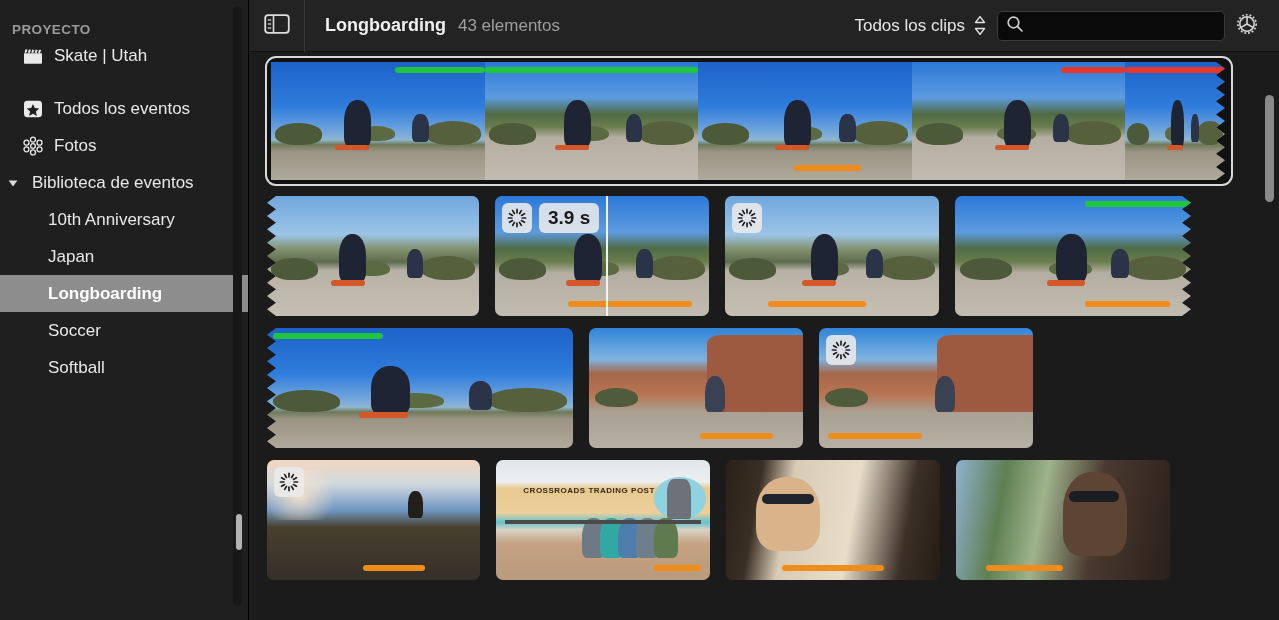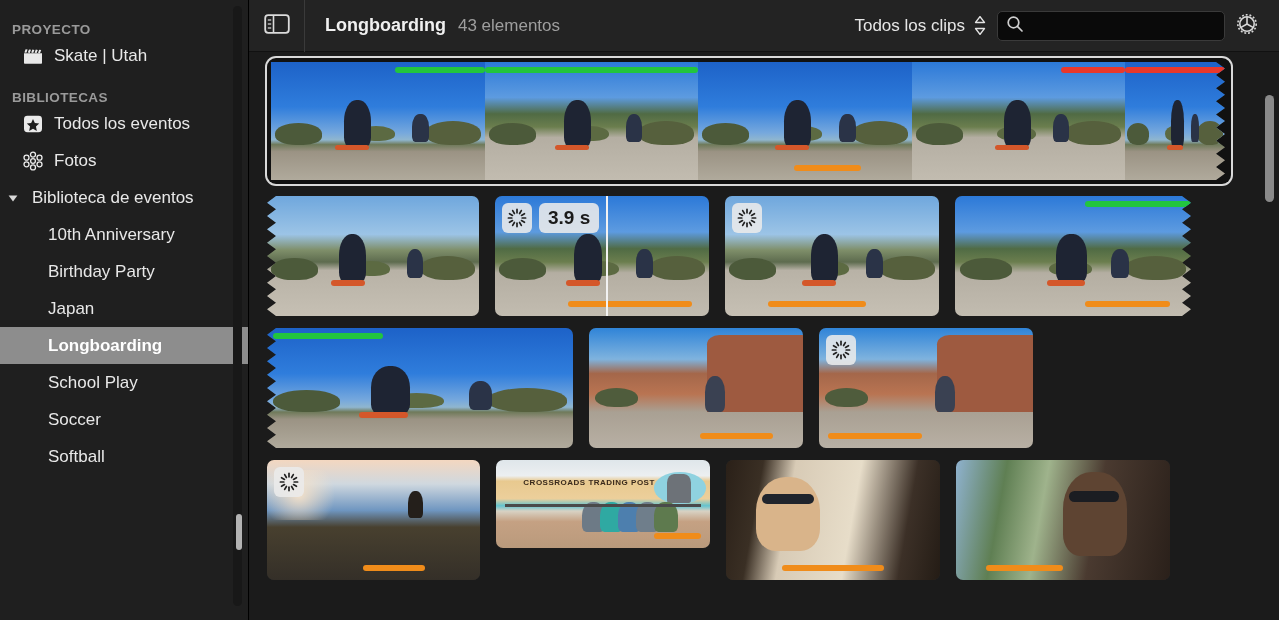--- a/index.html
+++ b/index.html
@@ -127,21 +127,20 @@
         <div class="sb-row">
           <span class="sb-ico">
             <svg width="22" height="18" viewBox="0 0 22 18">
               <path d="M2 6.2 L20 6.2 L20 16 Q20 16.8 19.2 16.8 L2.8 16.8 Q2 16.8 2 16 Z" fill="#e8e8e8"></path>
               <path d="M2.4 5.4 L3.6 2.2 L5.6 2.6 L4.4 5.8 Z M5.8 5.5 L7 2.4 L9 2.8 L7.8 5.9 Z M9.2 5.6 L10.4 2.5 L12.4 2.9 L11.2 6 Z M12.6 5.7 L13.8 2.6 L15.8 3 L14.6 6.1 Z M16 5.8 L17.2 2.7 L19.2 3.1 L18 6.2 Z" fill="#e8e8e8"></path>
             </svg>
           </span>
           <span>Skate | Utah</span>
         </div>
         <div style="height:16px"></div>
-        <div class="sb-section">BIBLIOTECAS</div>
         <div class="sb-row">
           <span class="sb-ico">
             <svg width="22" height="22" viewBox="0 0 22 22">
               <rect x="2" y="2.8" width="18" height="16.4" rx="3.4" fill="#eaeaea"></rect>
               <path d="M11 6 L12.85 10.1 L17.2 10.6 L13.95 13.6 L14.85 18 L11 15.8 L7.15 18 L8.05 13.6 L4.8 10.6 L9.15 10.1 Z" fill="#1f1f1f"></path>
             </svg>
           </span>
           <span>Todos los eventos</span>
         </div>
         <div class="sb-row">
@@ -165,30 +164,24 @@
             <svg width="12" height="12" viewBox="0 0 12 12">
               <path d="M1.6 3.4 L10.4 3.4 L6 9.6 Z" fill="#d8d8d8"></path>
             </svg>
           </span>
           <span>Biblioteca de eventos</span>
         </div>
         <div class="sb-row indent">
           <span>10th Anniversary</span>
         </div>
         <div class="sb-row indent">
-          <span>Birthday Party</span>
-        </div>
-        <div class="sb-row indent">
           <span>Japan</span>
         </div>
         <div class="sb-row indent selected">
           <span>Longboarding</span>
-        </div>
-        <div class="sb-row indent">
-          <span>School Play</span>
         </div>
         <div class="sb-row indent">
           <span>Soccer</span>
         </div>
         <div class="sb-row indent">
           <span>Softball</span>
         </div>
       </div>
     <div class="sb-scroll-track">
       <div class="sb-scroll-thumb"></div>
@@ -448,21 +441,21 @@
                     <line x1="5.80" y1="11.00" x2="2.40" y2="11.00" stroke="#222" stroke-width="1.7" stroke-linecap="round"></line>
                     <line x1="6.50" y1="8.40" x2="3.55" y2="6.70" stroke="#222" stroke-width="1.7" stroke-linecap="round"></line>
                     <line x1="8.40" y1="6.50" x2="6.70" y2="3.55" stroke="#222" stroke-width="1.7" stroke-linecap="round"></line>
                     <line x1="11.00" y1="5.80" x2="11.00" y2="2.40" stroke="#222" stroke-width="1.7" stroke-linecap="round"></line>
                     <line x1="13.60" y1="6.50" x2="15.30" y2="3.55" stroke="#222" stroke-width="1.7" stroke-linecap="round"></line>
                     <line x1="15.50" y1="8.40" x2="18.45" y2="6.70" stroke="#222" stroke-width="1.7" stroke-linecap="round"></line>
                   </svg>
                 </div>
               </div>
             </div>
-            <div class="clip rounded" style="width:214px;height:88px;margin-right:16px;">
+            <div class="clip rounded" style="width:214px;height:120px;margin-right:16px;">
               <div class="ph wall"></div>
               <div style="position:absolute;left:74%;top:14%;width:24%;height:36%;background:#8fd2e0;border-radius:50%;"></div>
               <div style="position:absolute;left:80%;top:16%;width:11%;height:33%;background:#6d7278;border-radius:30% 30% 10% 10%;"></div>
               <div style="position:absolute;left:40%;top:48%;width:10.88%;height:34%;background:#6d7a86;border-radius:45% 45% 20% 20%;"></div>
               <div style="position:absolute;left:48.5%;top:48%;width:10.88%;height:34%;background:#2fa9a2;border-radius:45% 45% 20% 20%;"></div>
               <div style="position:absolute;left:57%;top:48%;width:10.88%;height:34%;background:#4d7fae;border-radius:45% 45% 20% 20%;"></div>
               <div style="position:absolute;left:65.5%;top:48%;width:10.88%;height:34%;background:#6f7e8b;border-radius:45% 45% 20% 20%;"></div>
               <div style="position:absolute;left:74%;top:48%;width:10.88%;height:34%;background:#5e7a4e;border-radius:45% 45% 20% 20%;"></div>
               <div style="position:absolute;left:4%;top:50%;right:4%;height:3%;background:#4a4a4a;"></div>
               <div style="position:absolute;top:17%;left:9%;right:22%;height:17%;display:flex;align-items:center;justify-content:center;color:#3a2a1c;font-size:8px;font-weight:bold;letter-spacing:0.5px;white-space:nowrap;overflow:hidden;">CROSSROADS TRADING POST</div>

